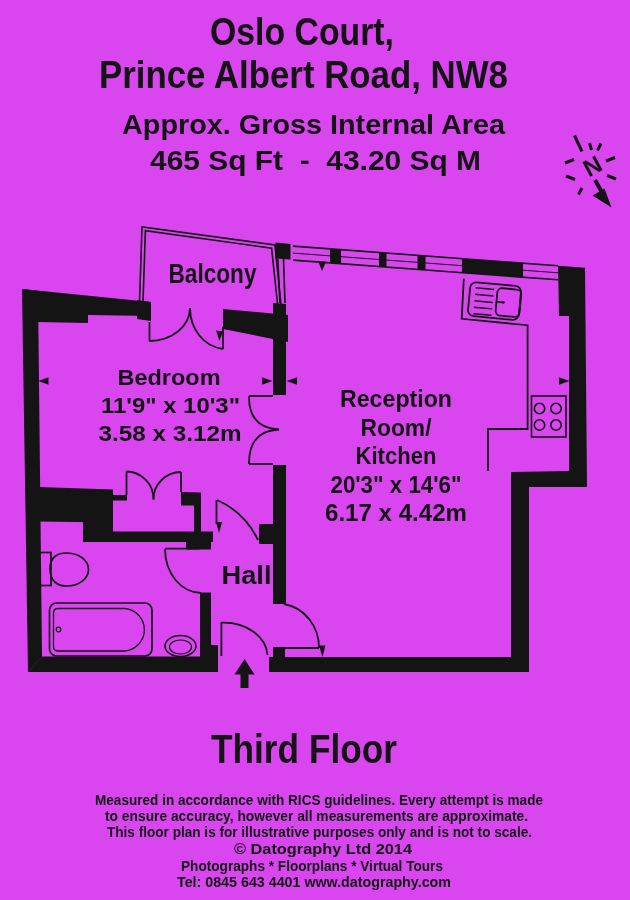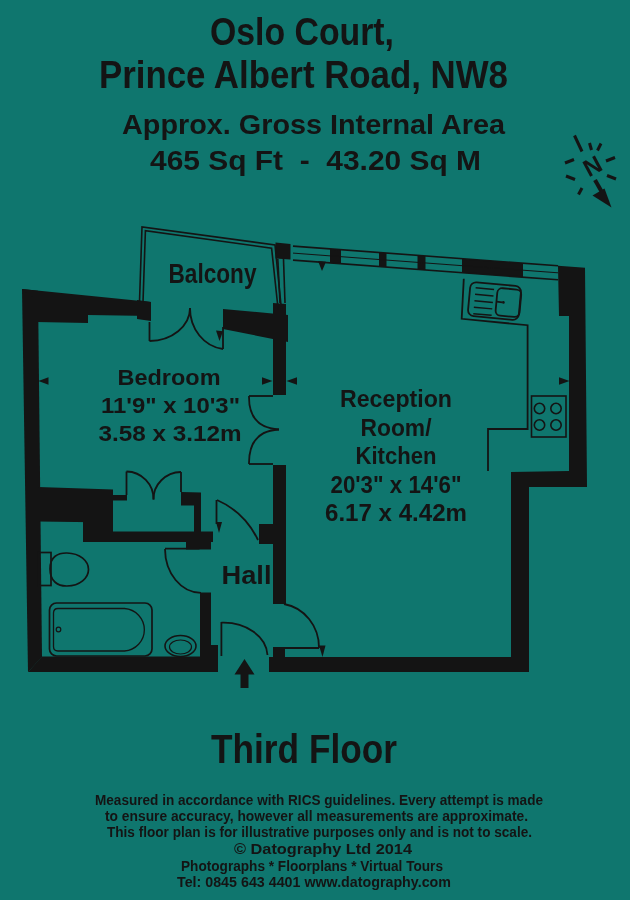--- a/index.html
+++ b/index.html
@@ -1,16 +1,16 @@
 <!DOCTYPE html>
 <html><head>
 <meta charset="utf-8">
 <style>
   html,body{margin:0;padding:0;background:#fff;}
-  #page{position:relative;width:630px;height:900px;background:#0f766e;overflow:hidden;
+  #page{position:relative;width:630px;height:900px;background:#d946ef;overflow:hidden;
         font-family:"Liberation Sans", sans-serif;}
   svg text{font-family:"Liberation Sans", sans-serif;fill:#141414;}
 </style>
 </head>
 <body>
 <div id="page">
 <svg width="630" height="900" viewBox="0 0 630 900" xmlns="http://www.w3.org/2000/svg">
 
 <text x="302" y="45" font-size="38" font-weight="bold" text-anchor="middle" textLength="184" lengthAdjust="spacingAndGlyphs">Oslo Court,</text>
 

